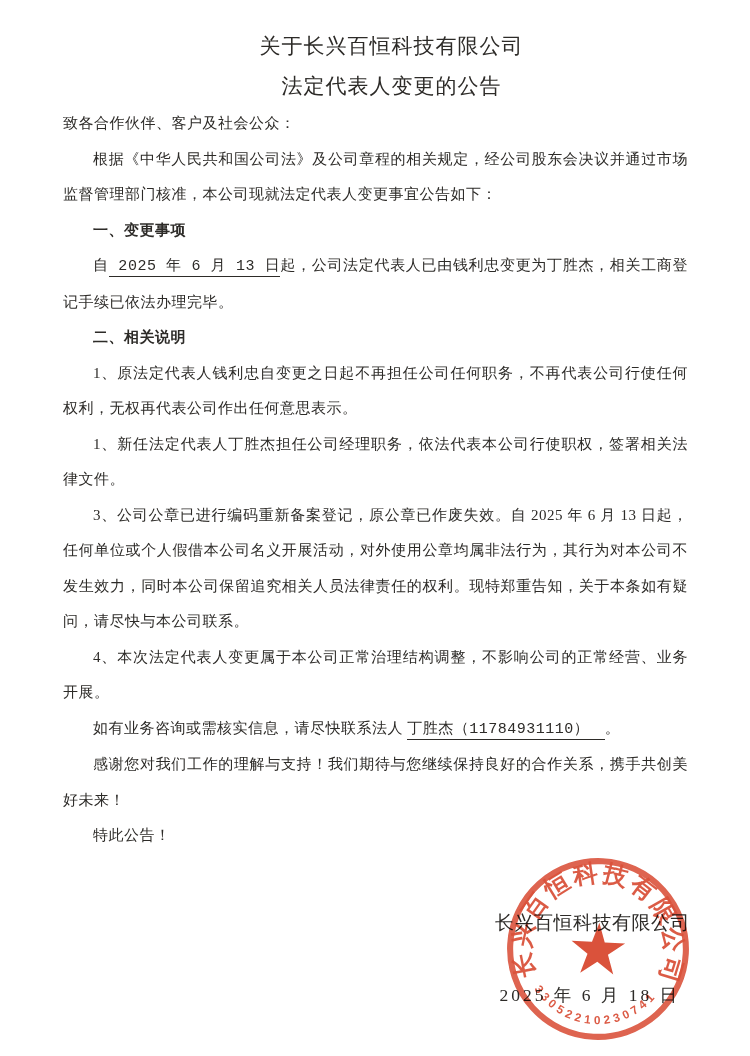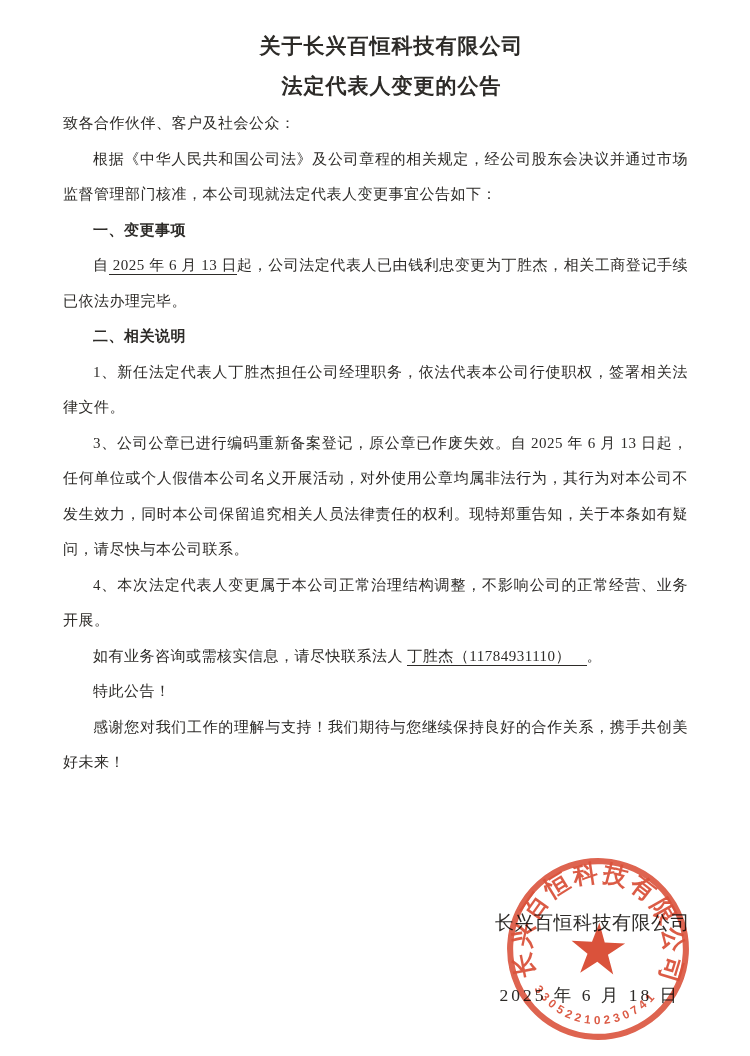--- a/index.html
+++ b/index.html
@@ -6,30 +6,30 @@
   * { box-sizing: border-box; }
   html,body { margin:0; padding:0; background:#ffffff; }
   body {
     width:750px; height:1056px; overflow:hidden; position:relative;
     font-family:"Liberation Serif","DejaVu Serif",serif;
     color:var(--ink-color);
   }
   .page { position:relative; width:750px; height:1056px; background:#ffffff; }
   .content { padding:26px 62px 0 63px; }
   .title {
-    margin:0; padding:0; text-align:center; font-size:21px; font-weight:bold;
+    margin:0; padding:0; text-align:center; font-size:21px; font-weight:normal;
     line-height:40px; letter-spacing:1px; transform:translateX(16px);
   }
   p {
     margin:0; padding:0; font-size:15px; line-height:35.5px;
     text-align:justify; text-indent:2em; letter-spacing:0.5px;
   }
   p.no-indent { text-indent:0; }
   p.heading { font-weight:bold; }
-  .u { border-bottom:1.5px solid var(--ink-color); padding-bottom:1px; }
+  .u { border-bottom:1.5px solid var(--ink-color); padding-bottom:1px;font-family:Liberation Mono, monospace; }
   .sig-company {
     position:absolute; top:910px; right:60px; font-size:19px; letter-spacing:0.5px;
   }
   .sig-date {
     position:absolute; top:983px; right:70px; font-size:17.5px; letter-spacing:3px;
   }
   .seal {
     position:absolute; left:504px; top:854px; width:188px; height:190px;
     mix-blend-mode:multiply; opacity:0.93; transform:rotate(3deg);
     pointer-events:none;
@@ -48,28 +48,29 @@
     <h1 class="title">法定代表人变更的公告</h1>
 
     <p class="no-indent">致各合作伙伴、客户及社会公众：</p>
 
     <p>根据《中华人民共和国公司法》及公司章程的相关规定，经公司股东会决议并通过市场监督管理部门核准，本公司现就法定代表人变更事宜公告如下：</p>
 
     <p class="heading">一、变更事项</p>
     <p><span>自</span><span class="u"> 2025 年 6 月 13 日</span><span>起，公司法定代表人已由钱利忠变更为丁胜杰，相关工商登记手续已依法办理完毕。</span></p>
 
     <p class="heading">二、相关说明</p>
+    <p>1、原法定代表人钱利忠自变更之日起不再担任公司任何职务，不再代表公司行使任何权利，无权再代表公司作出任何意思表示。</p>
     <p>1、新任法定代表人丁胜杰担任公司经理职务，依法代表本公司行使职权，签署相关法律文件。</p>
     <p>3、公司公章已进行编码重新备案登记，原公章已作废失效。自 2025 年 6 月 13 日起，任何单位或个人假借本公司名义开展活动，对外使用公章均属非法行为，其行为对本公司不发生效力，同时本公司保留追究相关人员法律责任的权利。现特郑重告知，关于本条如有疑问，请尽快与本公司联系。</p>
     <p>4、本次法定代表人变更属于本公司正常治理结构调整，不影响公司的正常经营、业务开展。</p>
 
     <p><span>如有业务咨询或需核实信息，请尽快联系法人 </span><span class="u">丁胜杰（11784931110）　</span><span>。</span></p>
 
+    <p>感谢您对我们工作的理解与支持！我们期待与您继续保持良好的合作关系，携手共创美好未来！</p>
     <p>特此公告！</p>
-    <p>感谢您对我们工作的理解与支持！我们期待与您继续保持良好的合作关系，携手共创美好未来！</p>
   </div>
 
   <div class="sig-company">长兴百恒科技有限公司</div>
   <div class="sig-date">2025 年 6 月 18 日</div>
 
   <div class="seal">
     <svg viewBox="0 0 200 200" xmlns="http://www.w3.org/2000/svg">
       <circle class="seal-stroke" cx="100" cy="100" r="93.5" fill="none" stroke-width="6.5" opacity="0.9"></circle>
       <path id="sealTopArc" d="M 37,135 A 72,72 0 1 1 163,135" fill="none"></path>
       <path id="sealBottomArc" d="M 29.4,137.6 A 80,80 0 0 0 170.6,137.6" fill="none"></path>

